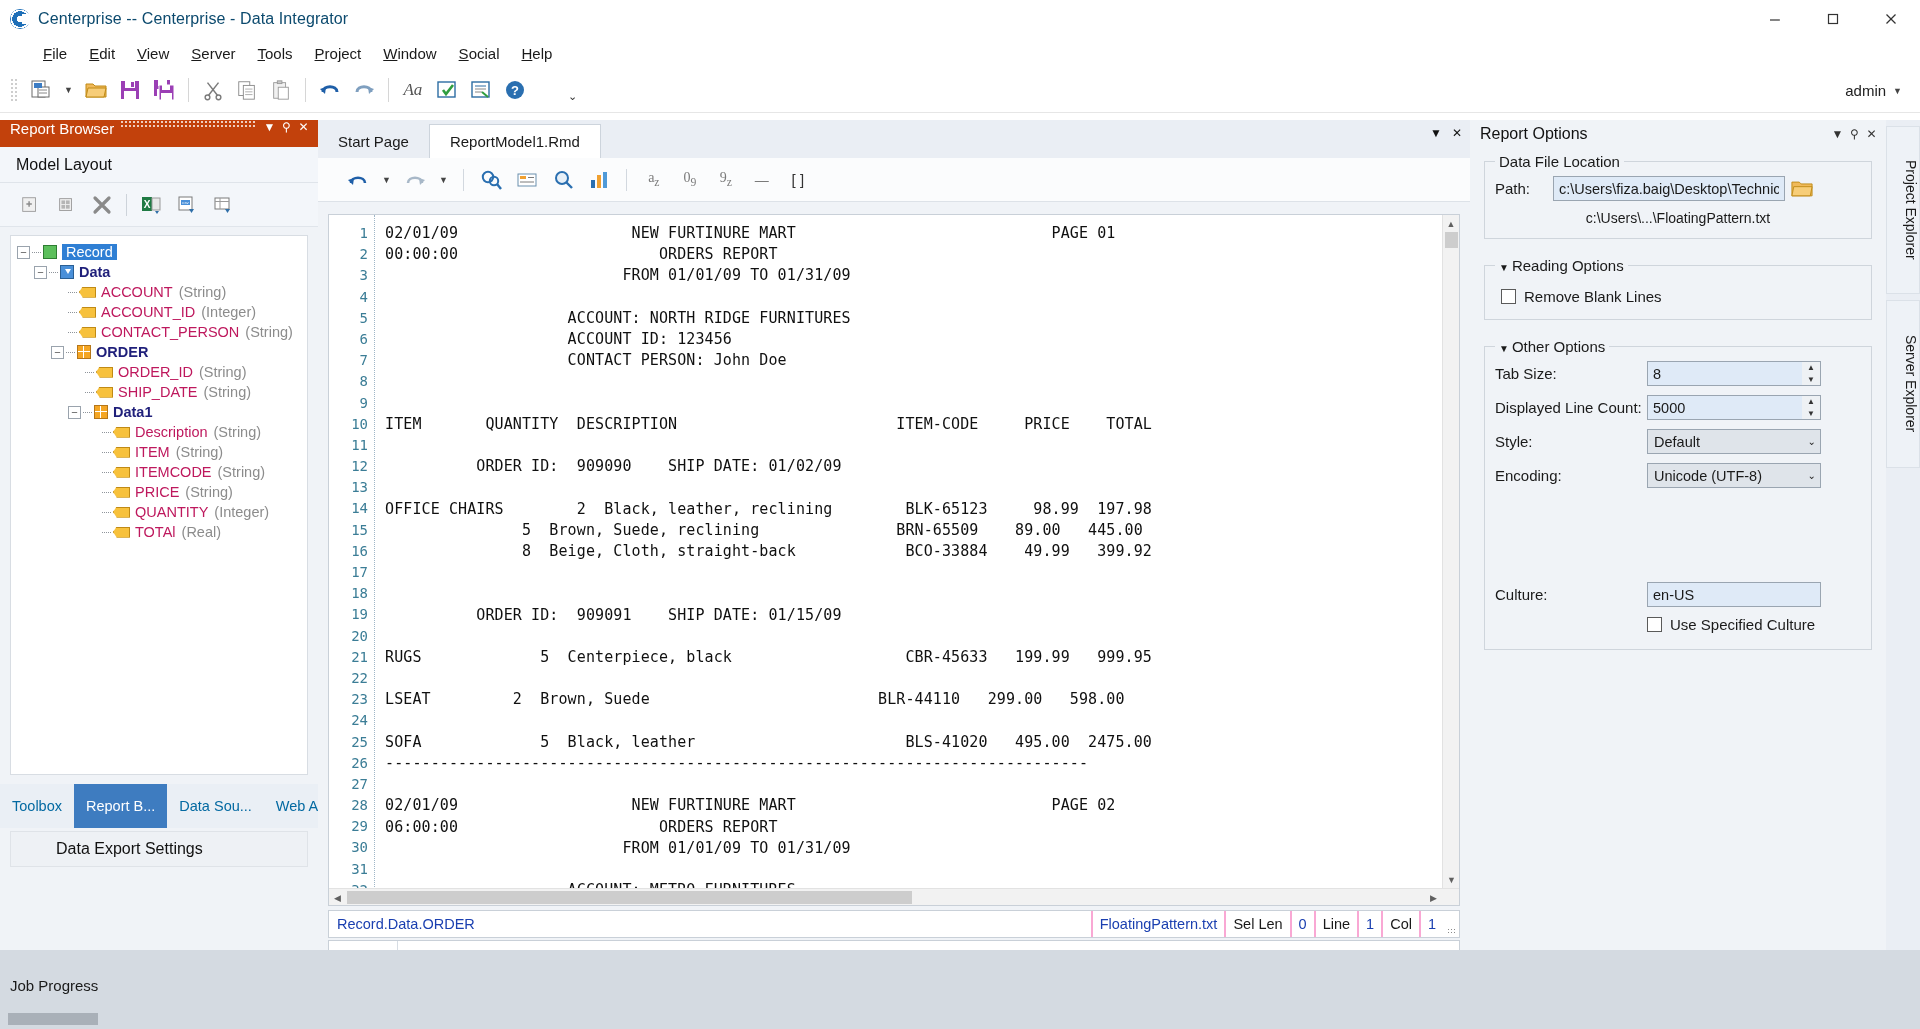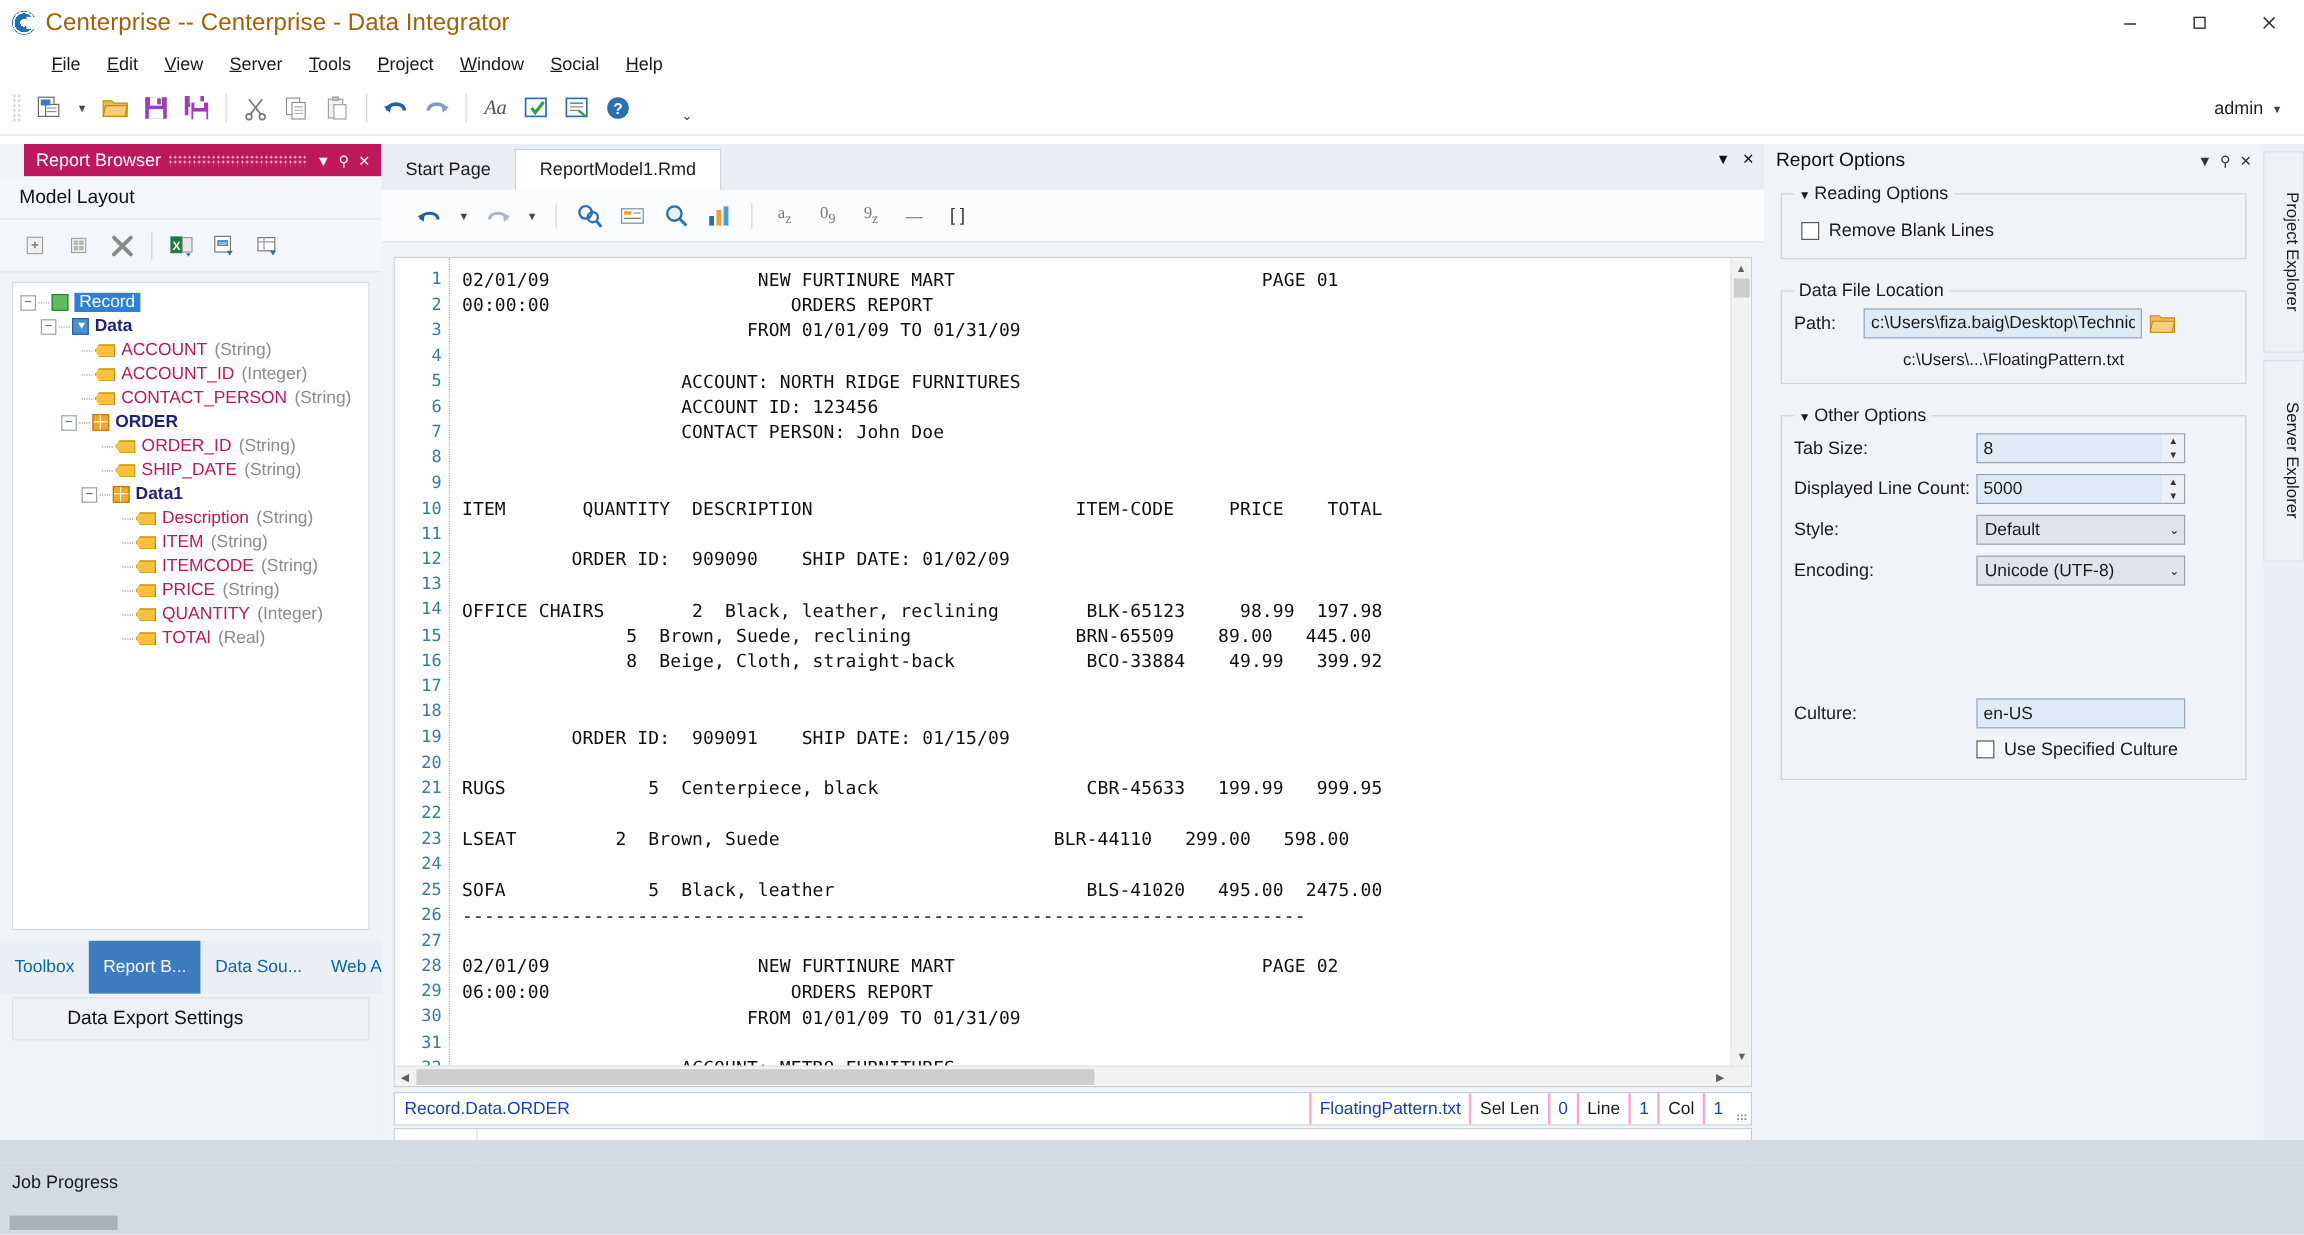--- a/index.html
+++ b/index.html
@@ -22,21 +22,21 @@
   .titlebar .logo {
     width:20px; height:20px; margin-left:10px; margin-right:8px;
     border-radius:50%;
     background:
       radial-gradient(circle at 50% 50%, #ffffff 0 22%, #1e6fb8 23% 55%, #ffffff 56% 66%, #1e6fb8 67% 100%);
     position:relative; flex:0 0 auto;
   }
   .titlebar .logo:after{
     content:""; position:absolute; right:-1px; top:5px; width:9px; height:10px; background:#fff;
   }
-  .titlebar .title { font-size:20px; color:#a16207; letter-spacing:0.1px; }
+  .titlebar .title { font-size:16px; color:#0c4a6e; letter-spacing:0.1px; }
   .winbtns { position:absolute; right:0; top:0; height:38px; display:flex; }
   .winbtn {
     width:58px; height:38px; display:flex; align-items:center; justify-content:center;
     font-size:15px; color:#333;
   }
   .winbtn.close-btn { color:#333; }
   .winbtn svg { display:block; }
 
   
   .menubar {
@@ -63,22 +63,22 @@
   .admin {
     position:absolute; right:18px; top:68px; height:45px; display:flex; align-items:center;
     font-size:15px; color:#222;
   }
   .admin .caret { font-size:9px; margin-left:7px; color:#444; }
   .tb-more { position:absolute; left:568px; top:90px; font-size:11px; color:#333; }
 
   
   .leftpanel { position:absolute; left:0; top:120px; width:318px; height:830px; background:#f0f3f7; }
   .panel-head {
-    height:27px; background:#be185d; color:#ffffff; display:flex; align-items:center;
-    padding:0 6px 0 10px; font-size:15px;margin-left:20px;
+    height:27px; background:#c2410c; color:#ffffff; display:flex; align-items:flex-start;
+    padding:0 6px 0 10px; font-size:15px;
   }
   .panel-head .hdots {
     flex:1; height:9px; margin:0 6px;
     background-image: radial-gradient(rgba(255,255,255,.75) 1px, transparent 1px);
     background-size:4px 4px;
   }
   .panel-head .hbtn { width:17px; text-align:center; font-size:12px; color:#fff; }
   .panel-subhead {
     height:36px; background:#f3f6fa; border-bottom:1px solid #dfe4ea;
     display:flex; align-items:center; padding-left:16px; font-size:16px; color:#111;
@@ -746,42 +746,42 @@
     <div class="rp-head">
       <span>Report Options</span>
       <span class="sp"></span>
       <span class="hbtn">▼</span>
       <span class="hbtn">⚲</span>
       <span class="hbtn">✕</span>
     </div>
     <div class="rp-body">
 
       <fieldset class="grp">
-        <legend><span class="tri">▼</span><span>Reading Options</span></legend>
-        <div class="cbrow">
-          <span class="cbox"></span>
-          <span>Remove Blank Lines</span>
-        </div>
-      </fieldset>
-
-      <fieldset class="grp">
         <legend>Data File Location</legend>
         <div class="row">
           <label class="lbl" style="width:58px">Path:</label>
           <input class="txtin" style="width: 232px;" value="c:\Users\fiza.baig\Desktop\Technic">
           <span class="folder-ico">
             <svg width="22" height="19" viewBox="0 0 24 20">
               <path d="M1 3h8l2 2h12v13H1z" fill="#f0b95a" stroke="#c08a15"></path>
               <path d="M3 8h20l-2 10H1z" fill="#f7cd78" stroke="#c08a15"></path>
             </svg>
           </span>
         </div>
         <div class="pathsub">c:\Users\...\FloatingPattern.txt</div>
       </fieldset>
 
+      <fieldset class="grp">
+        <legend><span class="tri">▼</span><span>Reading Options</span></legend>
+        <div class="cbrow">
+          <span class="cbox"></span>
+          <span>Remove Blank Lines</span>
+        </div>
+      </fieldset>
+
       <fieldset class="grp" style="padding-bottom:14px">
         <legend><span class="tri">▼</span><span>Other Options</span></legend>
 
         <div class="row">
           <label class="lbl">Tab Size:</label>
           <div class="spin">
             <input class="txtin" style="width: 155px; border-right: none;" value="8">
             <span class="sp-btns">
                 <b>▲</b>
                 <b>▼</b>

